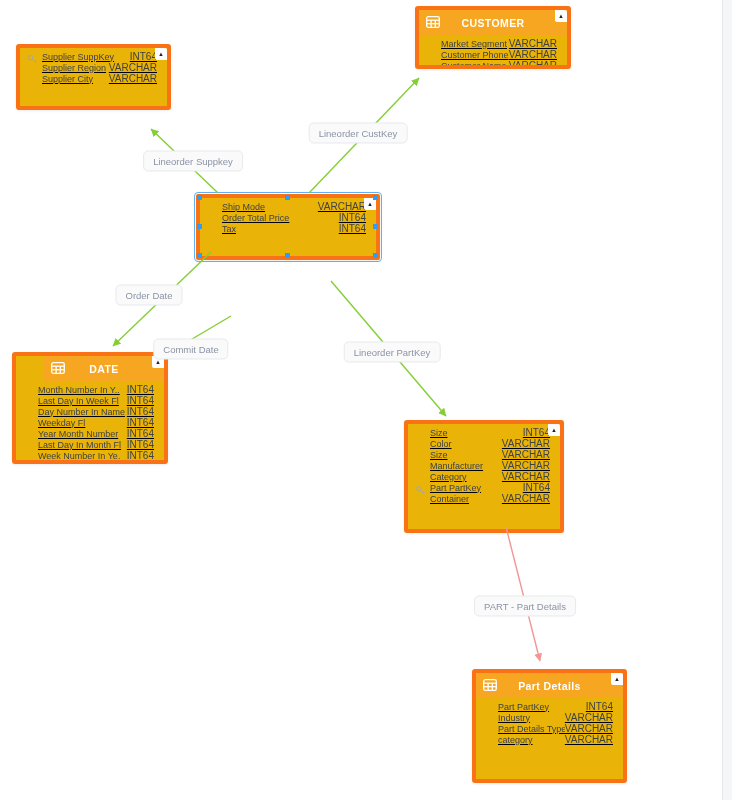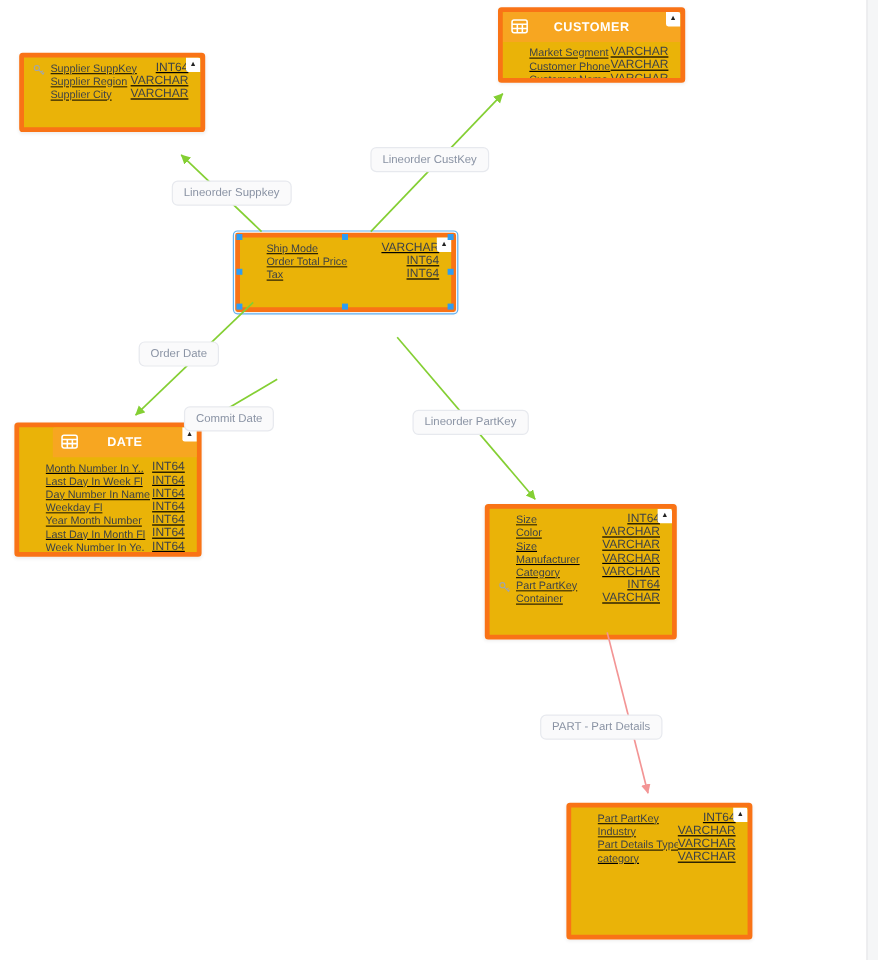--- a/index.html
+++ b/index.html
@@ -230,20 +230,32 @@
     <span class="f-type">INT64</span>
   </div>
           <div class="t-row">
 
     <span class="f-name">Container</span>
     <span class="f-type">VARCHAR</span>
   </div>
         </div>
   </div>
       <div class="table-node" style="left: 472px; top: 669px; width: 147px; height: 106px;">
+    <div class="t-header" style="background: rgb(247, 166, 33);">
+      <span class="t-icon">
+        <svg viewBox="0 0 16 16" width="16" height="16" fill="none" stroke="#fff" stroke-width="1.3">
+          <rect x="1.7" y="2.7" width="12.6" height="10.6" rx="1.6"></rect>
+          <line x1="1.7" y1="6.2" x2="14.3" y2="6.2"></line>
+          <line x1="1.7" y1="9.7" x2="14.3" y2="9.7"></line>
+          <line x1="6.1" y1="6.2" x2="6.1" y2="13.3"></line>
+          <line x1="10.3" y1="6.2" x2="10.3" y2="13.3"></line>
+        </svg>
+      </span>
+      <span class="t-title">Part Details</span>
+    </div>
     <button class="collapse">▲</button>
     <div class="t-body">
           <div class="t-row">
 
     <span class="f-name">Part PartKey</span>
     <span class="f-type">INT64</span>
   </div>
           <div class="t-row">
 
     <span class="f-name">Industry</span>
@@ -261,16 +273,16 @@
   </div>
         </div>
   </div>
     </div>
   <div id="labels">
       <div class="edge-label" style="left: 193px; top: 161px;">Lineorder Suppkey</div>
       <div class="edge-label" style="left: 358px; top: 133px;">Lineorder CustKey</div>
       <div class="edge-label" style="left: 149px; top: 295px;">Order Date</div>
       <div class="edge-label" style="left: 191px; top: 339px; margin-top: 10px;">Commit Date</div>
       <div class="edge-label" style="left: 392px; top: 352px;">Lineorder PartKey</div>
-      <div class="edge-label" style="left: 501px; top: 606px;">PART - Part Details</div>
+      <div class="edge-label" style="left: 525px; top: 606px;">PART - Part Details</div>
     </div>
   <div id="scroll-track"></div>
 </div>
 
 </body></html>

